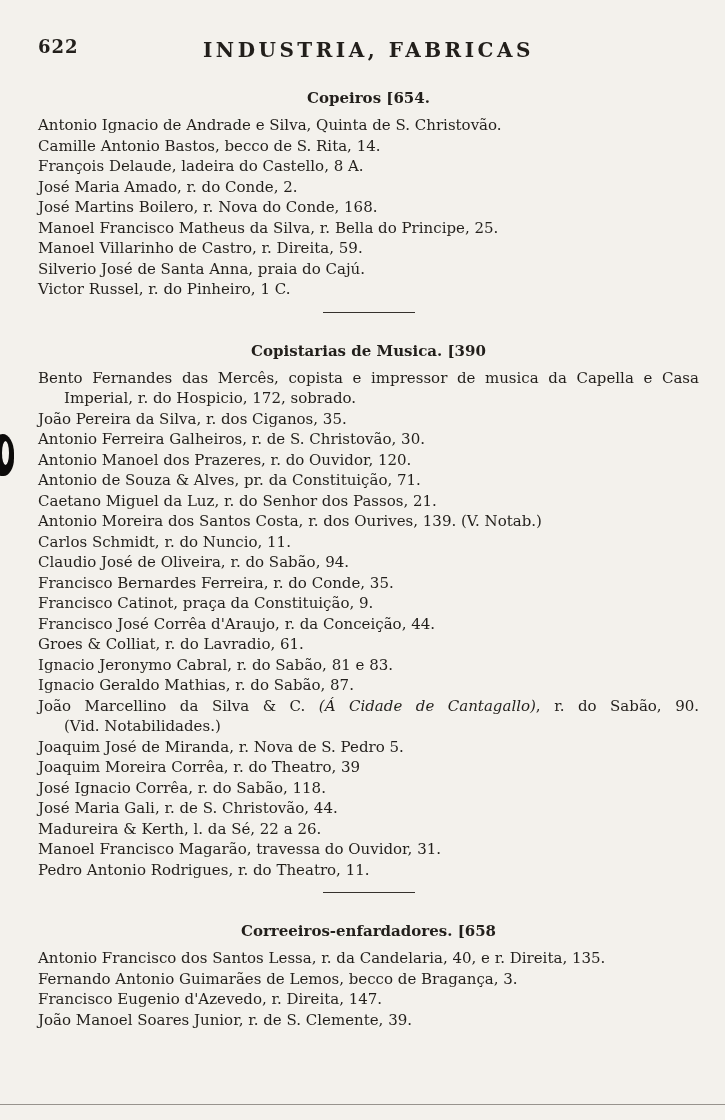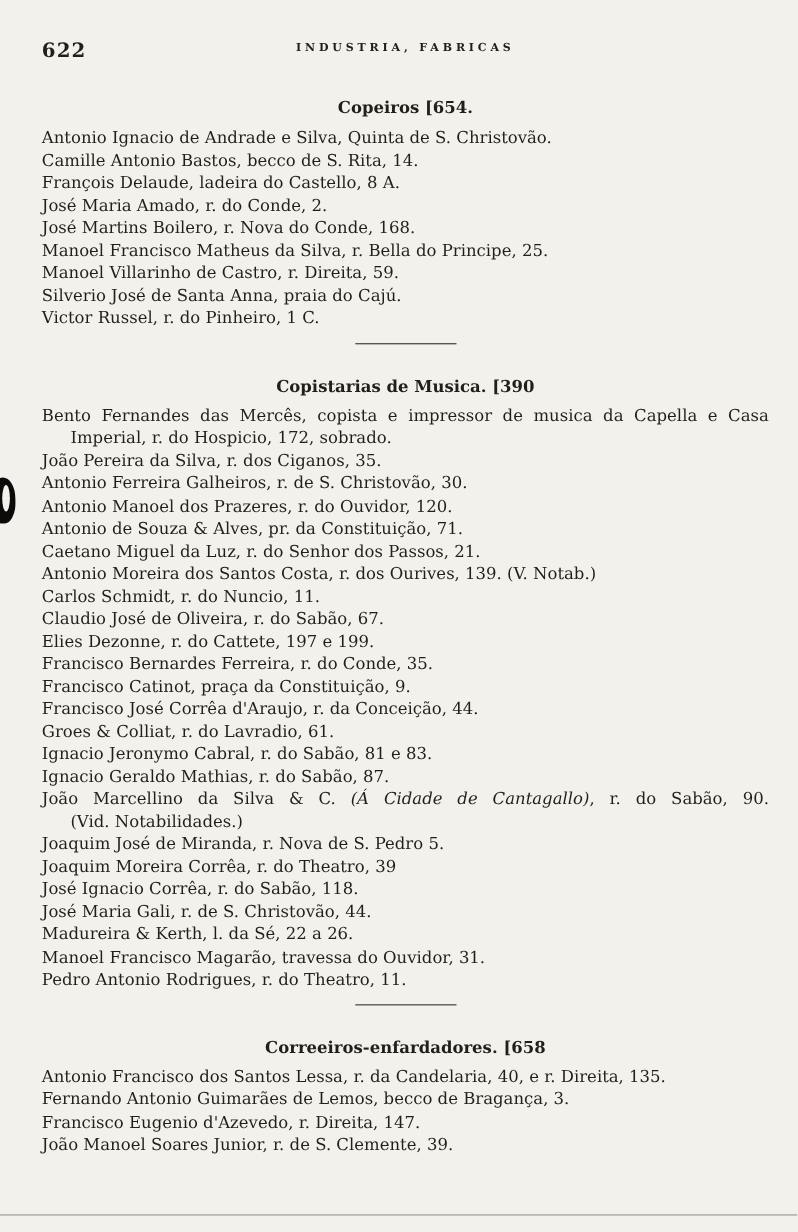--- a/index.html
+++ b/index.html
@@ -30,21 +30,21 @@
     font-size: 18px;
     letter-spacing: 1px;
   }
   .running-title {
     position: absolute;
     left: 0;
     right: 0;
     top: 2px;
     text-align: center;
     font-weight: 700;
-    font-size: 10px;
+    font-size: 20px;
     letter-spacing: 3.5px;
   }
   .section-title {
     text-align: center;
     font-weight: 700;
     font-size: 15px;
     margin: 28px 0 6px;
     line-height: 21px;
   }
   .entries {
@@ -129,22 +129,21 @@
         </ul>
       </section>
       <section>
         <ul class="entries">
           <li class="entry"><span class="">Antonio Ferreira Galheiros, r. de S. Christovão, 30.</span></li>
           <li class="entry"><span class="">Antonio Manoel dos Prazeres, r. do Ouvidor, 120.</span></li>
           <li class="entry"><span class="">Antonio de Souza &amp; Alves, pr. da Constituição, 71.</span></li>
           <li class="entry"><span class="">Caetano Miguel da Luz, r. do Senhor dos Passos, 21.</span></li>
           <li class="entry"><span class="">Antonio Moreira dos Santos Costa, r. dos Ourives, 139. (V. Notab.)</span></li>
           <li class="entry"><span class="">Carlos Schmidt, r. do Nuncio, 11.</span></li>
-          <li class="entry"><span class="">Claudio José de Oliveira, r. do Sabão, 67.</span></li>
-          <li class="entry"><span class="">Elies Dezonne, r. do Cattete, 197 e 199.</span></li>
+          <li class="entry"><span class="">Claudio José de Oliveira, r. do Sabão, 94.</span></li>
           <li class="entry"><span class="">Francisco Bernardes Ferreira, r. do Conde, 35.</span></li>
           <li class="entry"><span class="">Francisco Catinot, praça da Constituição, 9.</span></li>
           <li class="entry"><span class="">Francisco José Corrêa d'Araujo, r. da Conceição, 44.</span></li>
           <li class="entry"><span class="">Groes &amp; Colliat, r. do Lavradio, 61.</span></li>
           <li class="entry"><span class="">Ignacio Jeronymo Cabral, r. do Sabão, 81 e 83.</span></li>
           <li class="entry"><span class="">Ignacio Geraldo Mathias, r. do Sabão, 87.</span></li>
           <li class="entry"><span class="">João Marcellino da Silva &amp; C. </span><span class="italic ">(Á Cidade de Cantagallo)</span><span class="">, r. do Sabão, 90. </span><span class="nowrap">(Vid. Notabilidades.)</span></li>
           <li class="entry"><span class="">Joaquim José de Miranda, r. Nova de S. Pedro 5.</span></li>
           <li class="entry"><span class="">Joaquim Moreira Corrêa, r. do Theatro, 39</span></li>
           <li class="entry"><span class="">José Ignacio Corrêa, r. do Sabão, 118.</span></li>

